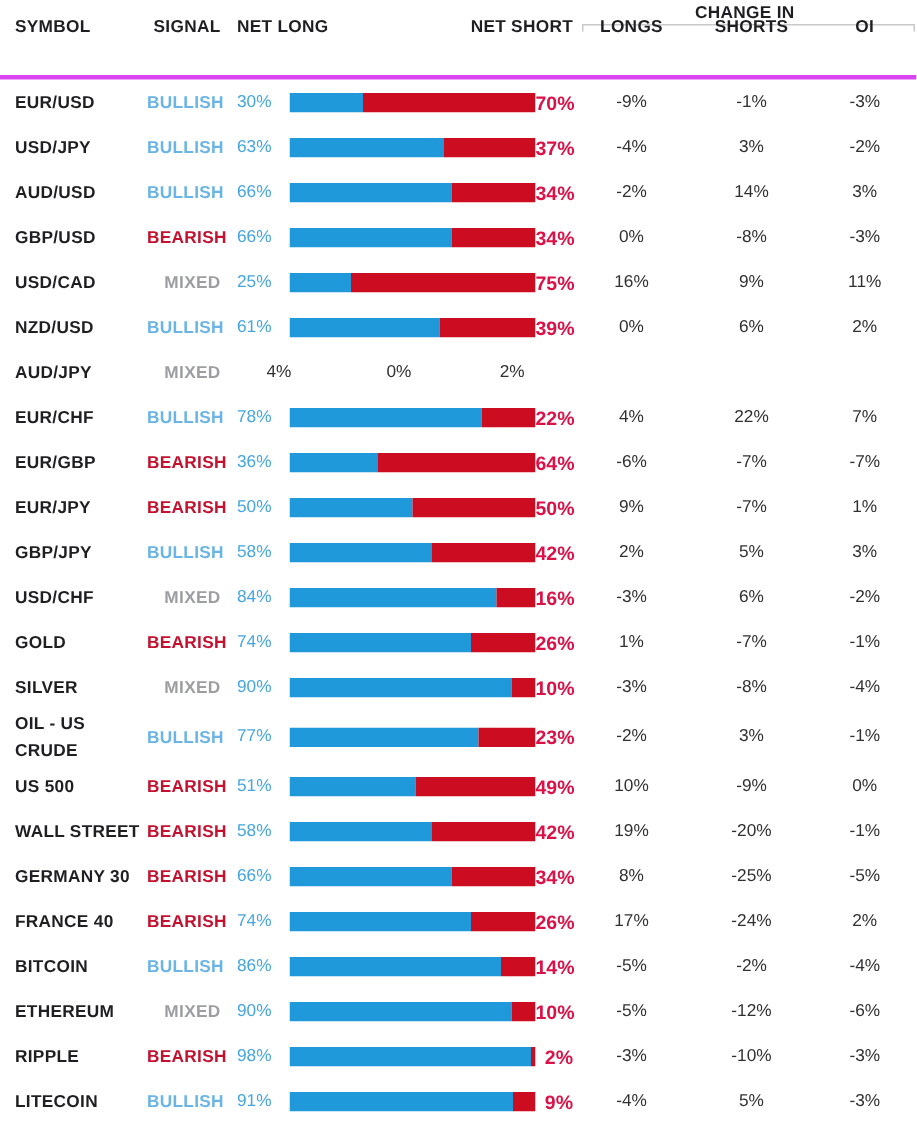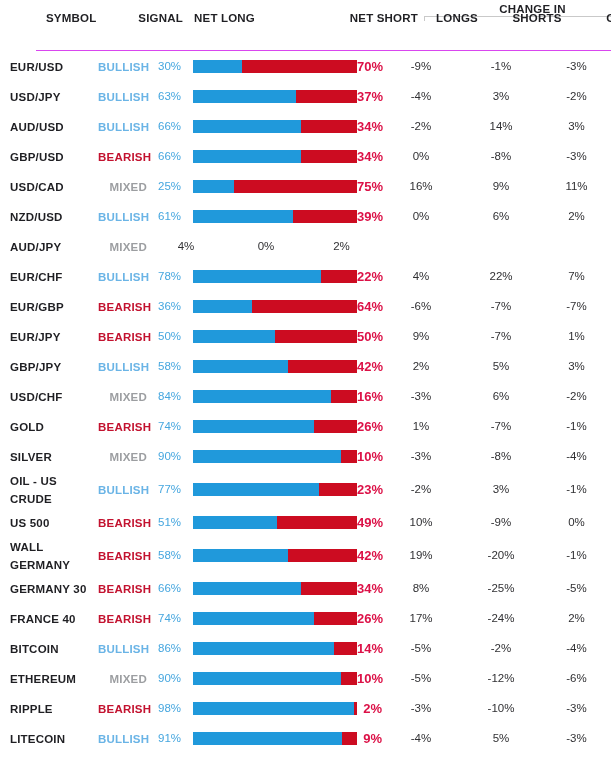--- a/index.html
+++ b/index.html
@@ -5,21 +5,21 @@
   html,body{margin:0;padding:0;background:#ffffff;}
   body{
     width:611px;
     font-family:"Liberation Sans","DejaVu Sans",sans-serif;
     -webkit-font-smoothing:antialiased;
     color:#1f1f23;
   }
   .table{width:611px;background:#fff;}
 
   
-  .thead{position:relative;height:50px;border-bottom:1px solid #d946ef;margin-left:36px;}
+  .thead{position:relative;height:50px;border-bottom:3px solid #d946ef;}
   .change-in-label{
     position:absolute;left:382px;width:229px;top:3px;
     text-align:center;font-size:11.5px;font-weight:700;color:#1f1f23;
     letter-spacing:.2px;
   }
   .bracket{
     position:absolute;left:388px;width:220px;top:16px;height:4px;
     border-top:1px solid #c9c9c9;border-left:1px solid #c9c9c9;border-right:1px solid #c9c9c9;
   }
   .cols{position:absolute;left:0;top:12px;width:611px;display:flex;align-items:center;}
@@ -360,21 +360,21 @@
             <span class="bar-short"></span>
           </span>
       <span class="ns">49%</span>
     </div>
     <div class="ch c-longs">10%</div>
     <div class="ch c-shorts">-9%</div>
     <div class="ch c-oi">0%</div>
   </div>
       <div class="row">
     <div class="c-sym">
-      <span class="sym">WALL GERMANY</span>
+      <span class="sym">WALL STREET</span>
     </div>
     <div class="c-sig">
       <span class="sig bearish">BEARISH</span>
     </div>
     <div class="c-net">
       <span class="nl">58%</span>
       <span class="bar">
             <span class="bar-long" style="width: 58%;"></span>
             <span class="bar-short"></span>
           </span>

